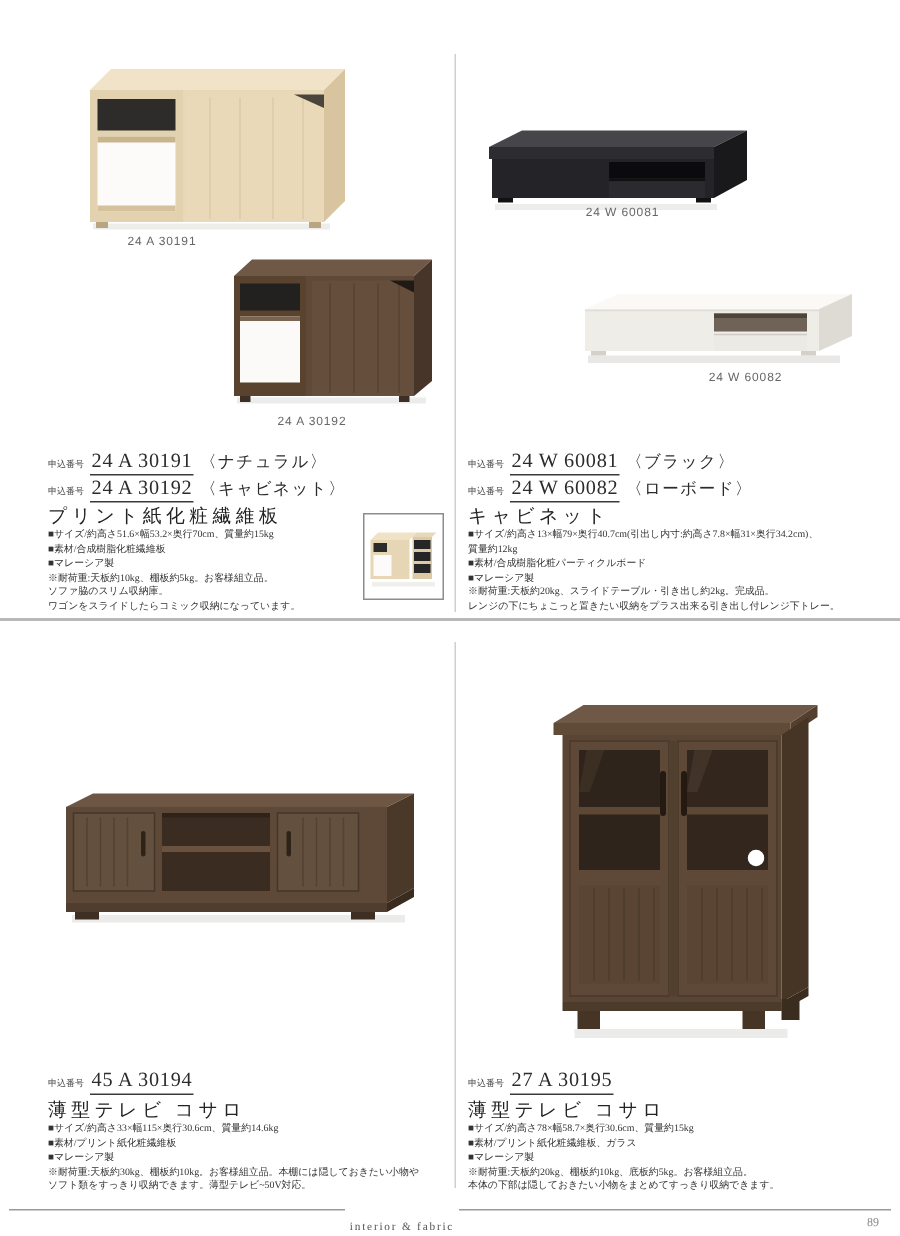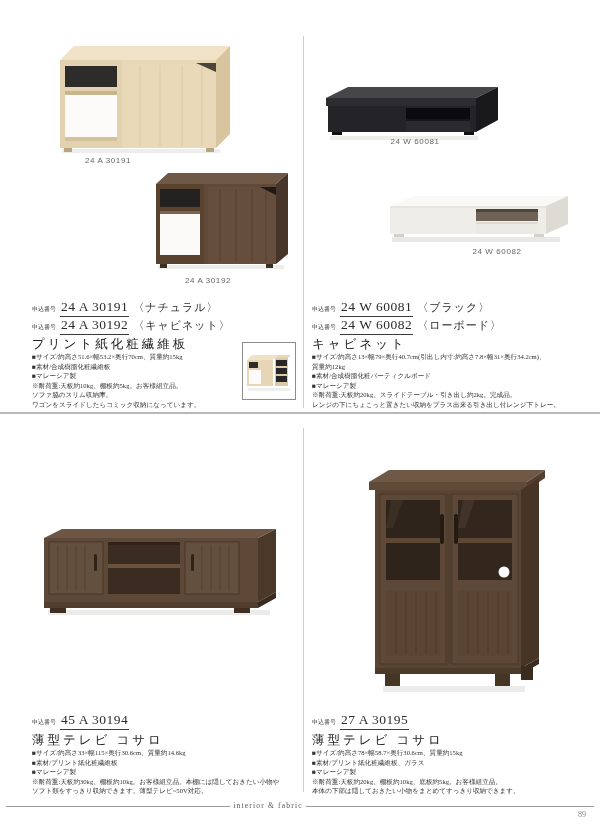--- a/index.html
+++ b/index.html
@@ -14,21 +14,21 @@
   .order-row{position:absolute;display:flex;align-items:baseline;gap:4px;
         color:#2b2b2b;white-space:nowrap;}
   .order-label{font-size:6px;color:#444;}
   .order-code{font-size:13.5px;letter-spacing:.5px;border-bottom:1px solid #3a3a3a;padding:0 1px 1px 1px;}
   .order-variant{font-size:11px;letter-spacing:1px;}
   .product-name{position:absolute;font-size:12.5px;letter-spacing:3px;color:#222;white-space:nowrap;}
   .specs{position:absolute;font-size:6.6px;line-height:1.45;color:#333;white-space:nowrap;}
   .thumb{position:absolute;width:52px;height:56px;border:1px solid #8c8c8c;background:#fff;
         display:flex;align-items:center;justify-content:center;}
   .footer-rule{position:absolute;height:1px;background:#9a9a9a;}
-  .footer-brand{position:absolute;font-size:7.5px;color:#555;letter-spacing:1.2px;text-align:center;white-space:nowrap;}
+  .footer-brand{position:absolute;font-size:7.5px;color:#555;letter-spacing:1.2px;text-align:center;white-space:nowrap;margin-top:12px;}
   .page-number{position:absolute;font-family:Liberation Serif, serif;font-size:8px;color:#888;}
   svg{display:block;}
 </style>
 </head>
 <body>
 
 <div class="page">
 
   
   <div class="vline" style="left:303px;top:36px;height:372px"></div>

